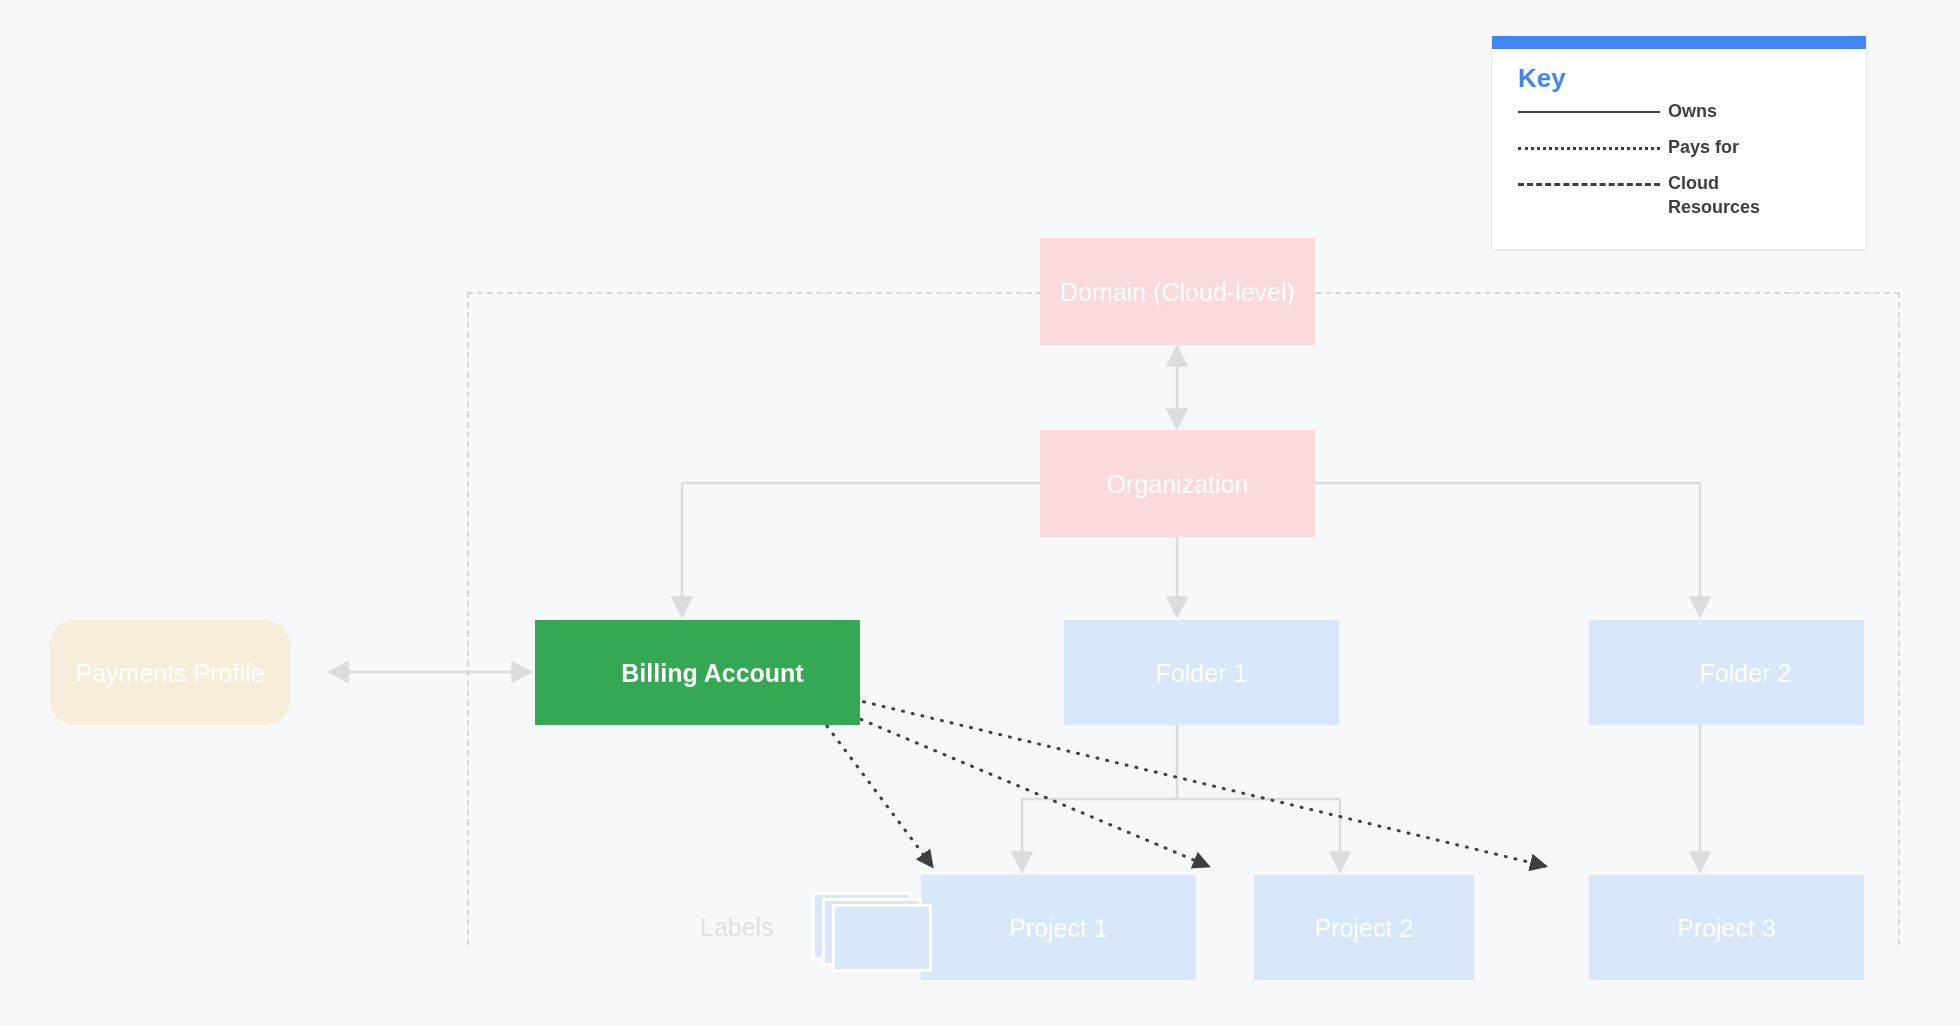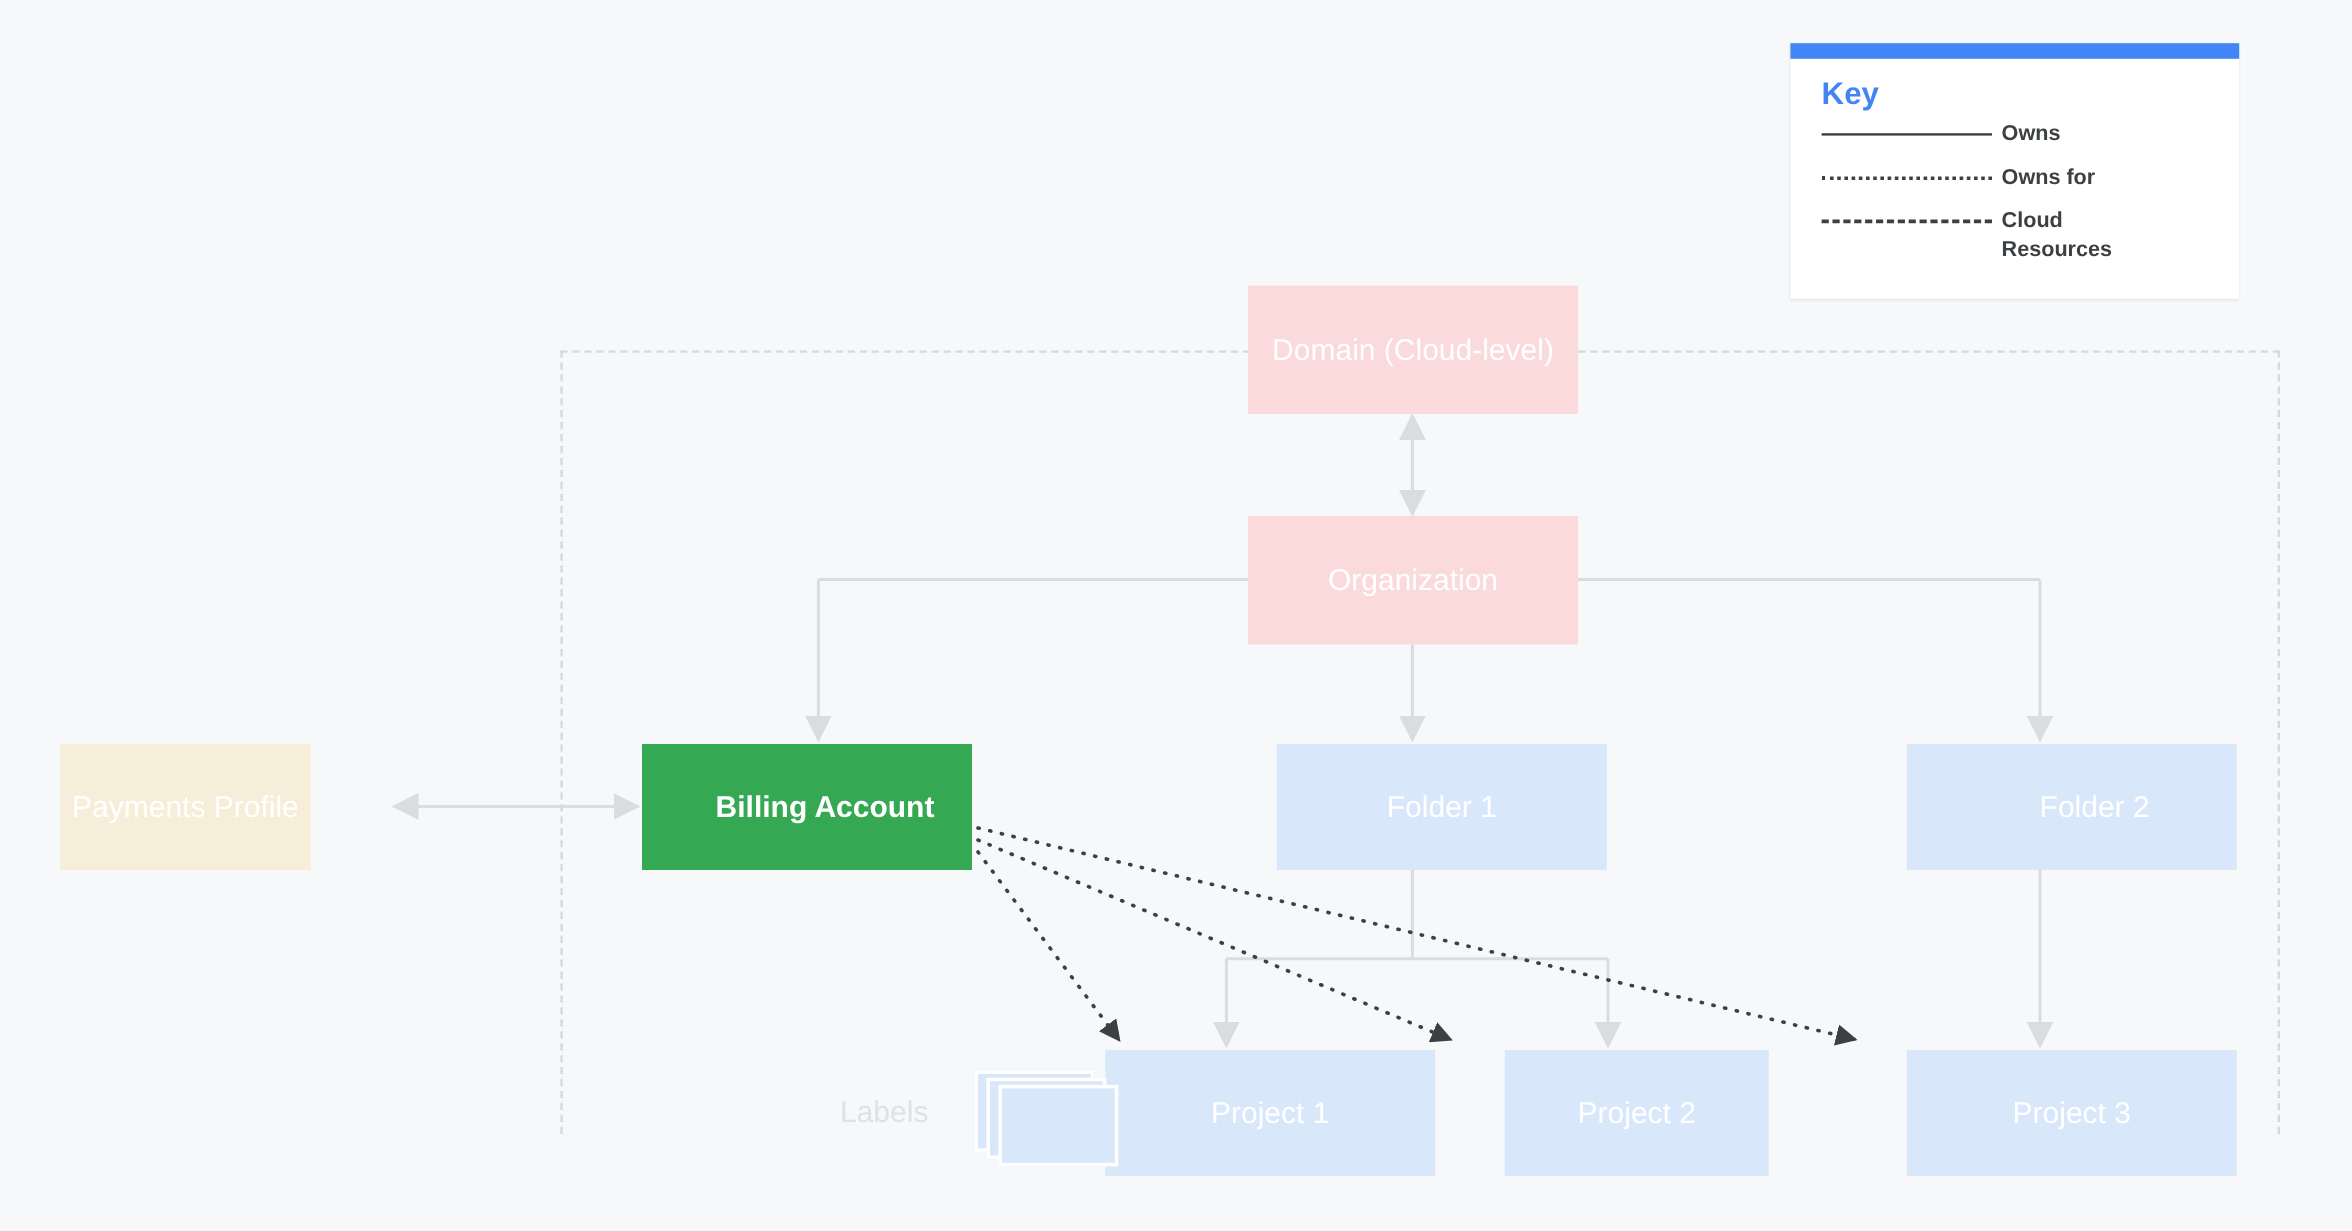--- a/index.html
+++ b/index.html
@@ -218,39 +218,39 @@
         <div class="key-sample solid">
             <i></i>
           </div>
         <div class="key-label">Owns</div>
       </div>
 
       <div class="key-row">
         <div class="key-sample dotted">
             <i></i>
           </div>
-        <div class="key-label">Owns for</div>
+        <div class="key-label">Pays for</div>
       </div>
 
       <div class="key-row">
         <div class="key-sample dashed">
             <i></i>
           </div>
         <div class="key-label">Cloud Resources</div>
       </div>
     </div>
   </div>
 
   <div class="node pink" style="left:1040px; top:238px; width:275px; height:107px;">Domain (Cloud-level)</div>
 
   <div class="node pink" style="left:1040px; top:430px; width:275px; height:107px;">Organization</div>
 
-  <div class="node sand" style="left:50px; top:620px; width:209px; height:105px;">Payments Profile</div>
-
-  <div class="node green" style="left:535px; top:620px; width:275px; height:105px;padding-left:30px;">Billing Account</div>
+  <div class="node sand" style="left:50px; top:620px; width:240px; height:105px;border-radius:24px;">Payments Profile</div>
+
+  <div class="node green" style="left:535px; top:620px; width:325px; height:105px;padding-left:30px;">Billing Account</div>
 
   <div class="node blue" style="left:1040px; top:620px; width:275px; height:105px;">Folder 1</div>
 
   <div class="node blue" style="left:1565px; top:620px; width:275px; height:105px;padding-left:38px;">Folder 2</div>
 
   <div class="node blue" style="left:897px; top:875px; width:275px; height:105px;">Project 1</div>
 
   <div class="node blue" style="left:1230px; top:875px; width:220px; height:105px;">Project 2</div>
 
   <div class="node blue" style="left:1565px; top:875px; width:275px; height:105px;">Project 3</div>

